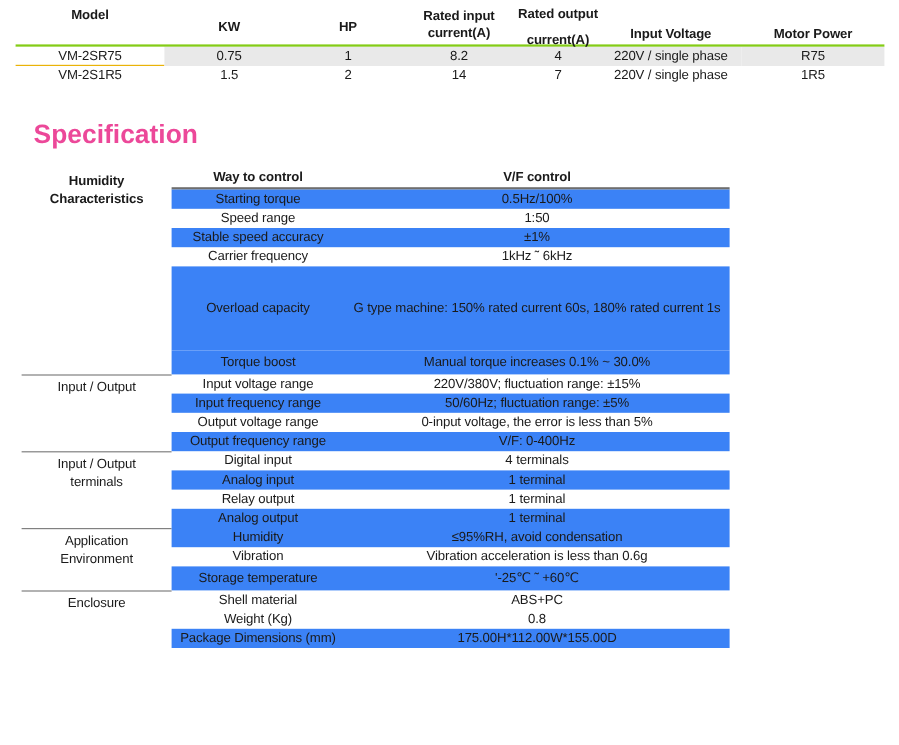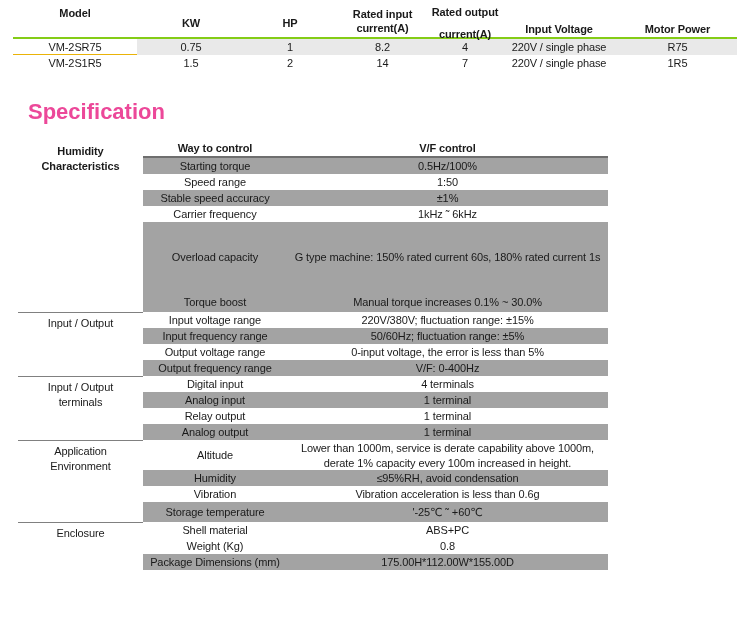--- a/index.html
+++ b/index.html
@@ -41,21 +41,21 @@
     width:125px;box-sizing:border-box;text-align:center;
     line-height:15px;padding-top:3px;
   }
   .sec-label.bold{font-weight:bold;}
   .sec.divided .sec-label{border-top:1px solid #808080;}
   .sec-rows{width:465px;}
   .srow{display:flex;height:16px;line-height:16px;box-sizing:border-box;}
   .srow .p{width:144px;text-align:center;white-space:nowrap;}
   .srow .v{width:321px;text-align:center;white-space:nowrap;}
   .srow.hd{font-weight:bold;height:17px;line-height:14px;border-bottom:2px solid #6e6e6e;}
-  .srow.g{background:#a3a3a3;}
+  .srow.g{background:#3b82f6;}
   .srow.h70{height:70px;line-height:70px;}
   .srow.h20{height:20px;line-height:20px;}
   .srow.alt{height:30px;}
   .srow.alt .p{line-height:30px;}
   .srow.alt .v{line-height:15px;padding-top:1px;}
   .srow.alt .v span{display:block;}
 </style>
 </head>
 <body>
 
@@ -196,27 +196,20 @@
         </div>
       </div>
     </div>
 
     <div class="sec divided">
       <div class="sec-label">
         <div>Application</div>
         <div>Environment</div>
       </div>
       <div class="sec-rows">
-        <div class="srow alt">
-          <div class="p">Altitude</div>
-          <div class="v">
-            <span>Lower than 1000m, service is derate capability above 1000m,</span>
-            <span>derate 1% capacity every 100m increased in height.</span>
-          </div>
-        </div>
         <div class="srow g">
           <div class="p">Humidity</div>
           <div class="v">≤95%RH, avoid condensation</div>
         </div>
         <div class="srow">
           <div class="p">Vibration</div>
           <div class="v">Vibration acceleration is less than 0.6g</div>
         </div>
         <div class="srow g h20">
           <div class="p">Storage temperature</div>

